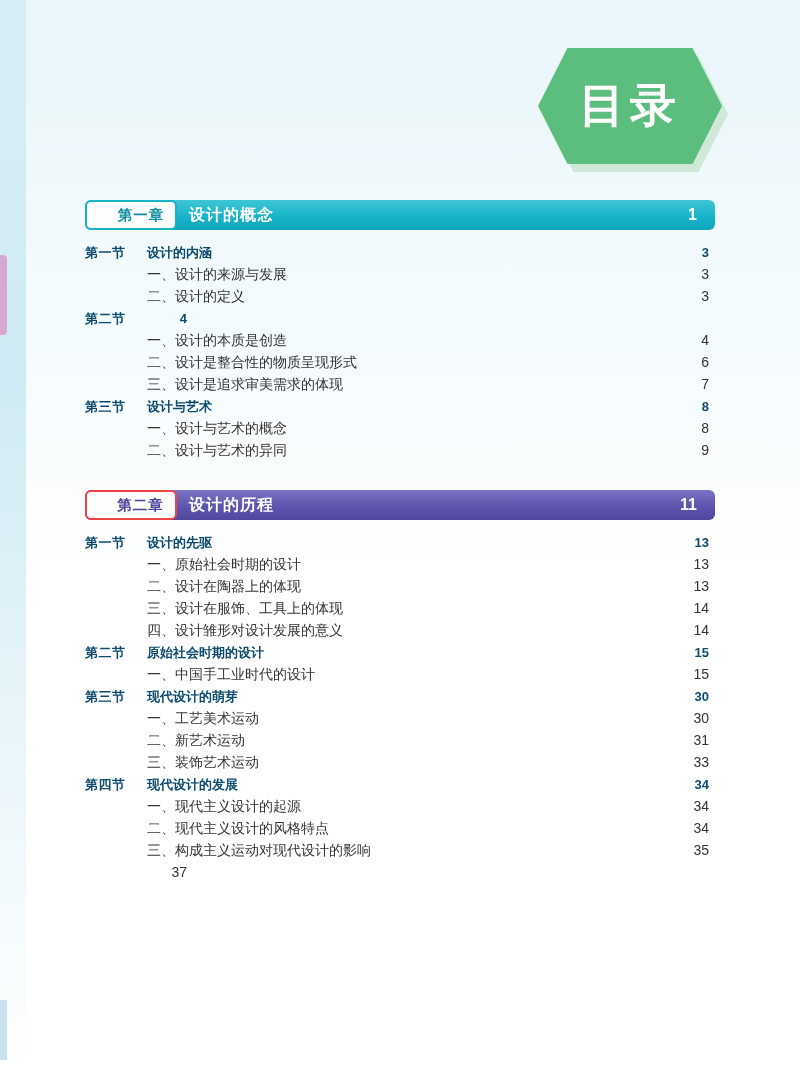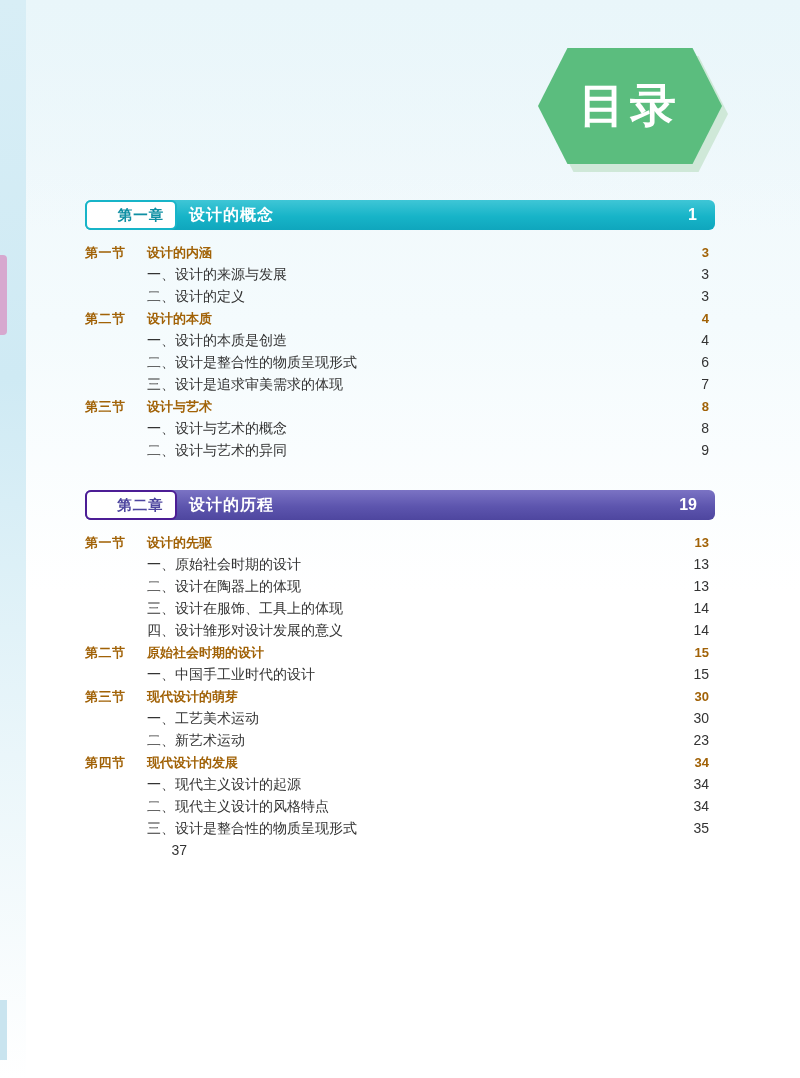--- a/index.html
+++ b/index.html
@@ -127,21 +127,21 @@
     font-size: 14.5px;
     font-weight: bold;
     letter-spacing: 1px;
   }
   .chapter.c1 .chapter-tag {
     border: 2px solid #17b4c8;
     color: #0f8fa3;
     padding-left: 30px;
   }
   .chapter.c2 .chapter-tag {
-    border: 2px solid #4c1d95;
+    border: 2px solid #ef4444;
     color: #4e469f;
     padding-left: 29px;
   }
   .chapter-title {
     position: absolute;
     left: 104px; top: 0;
     height: 30px;
     display: flex;
     align-items: center;
     color: #ffffff;
@@ -163,21 +163,21 @@
 
   
   .sections {
     margin-top: 14px;
     margin-bottom: 26px;
   }
   .section-row {
     display: flex;
     align-items: baseline;
     height: 22px;
-    color: #a16207;
+    color: #0c4a6e;
     font-weight: bold;
     font-size: 13px;
   }
   .section-label {
     width: 62px;
     flex: 0 0 62px;
     letter-spacing: 0.5px;
   }
   .section-title {
     flex: 1 1 auto;
@@ -250,21 +250,20 @@
         <span class="item-page">3</span>
       </div>
       <div class="item-row">
         <span class="item-spacer"></span>
         <span class="item-title">二、设计的定义</span>
         <span class="item-page">3</span>
       </div>
 
       <div class="section-row">
         <span class="section-label">第二节</span>
-        <span class="section-title">设计的本质</span>
         <span class="section-page">4</span>
       </div>
       <div class="item-row">
         <span class="item-spacer"></span>
         <span class="item-title">一、设计的本质是创造</span>
         <span class="item-page">4</span>
       </div>
       <div class="item-row">
         <span class="item-spacer"></span>
         <span class="item-title">二、设计是整合性的物质呈现形式</span>
@@ -290,21 +289,21 @@
         <span class="item-spacer"></span>
         <span class="item-title">二、设计与艺术的异同</span>
         <span class="item-page">9</span>
       </div>
     </div>
 
     <div class="chapter c2">
       <div class="chapter-bar"></div>
       <div class="chapter-tag">第二章</div>
       <div class="chapter-title">设计的历程</div>
-      <div class="chapter-page">19</div>
+      <div class="chapter-page">11</div>
     </div>
 
     <div class="sections">
       <div class="section-row">
         <span class="section-label">第一节</span>
         <span class="section-title">设计的先驱</span>
         <span class="section-page">13</span>
       </div>
       <div class="item-row">
         <span class="item-spacer"></span>
@@ -344,41 +343,46 @@
         <span class="section-page">30</span>
       </div>
       <div class="item-row">
         <span class="item-spacer"></span>
         <span class="item-title">一、工艺美术运动</span>
         <span class="item-page">30</span>
       </div>
       <div class="item-row">
         <span class="item-spacer"></span>
         <span class="item-title">二、新艺术运动</span>
-        <span class="item-page">23</span>
+        <span class="item-page">31</span>
+      </div>
+      <div class="item-row">
+        <span class="item-spacer"></span>
+        <span class="item-title">三、装饰艺术运动</span>
+        <span class="item-page">33</span>
       </div>
 
       <div class="section-row">
         <span class="section-label">第四节</span>
         <span class="section-title">现代设计的发展</span>
         <span class="section-page">34</span>
       </div>
       <div class="item-row">
         <span class="item-spacer"></span>
         <span class="item-title">一、现代主义设计的起源</span>
         <span class="item-page">34</span>
       </div>
       <div class="item-row">
         <span class="item-spacer"></span>
         <span class="item-title">二、现代主义设计的风格特点</span>
         <span class="item-page">34</span>
       </div>
       <div class="item-row">
         <span class="item-spacer"></span>
-        <span class="item-title">三、设计是整合性的物质呈现形式</span>
+        <span class="item-title">三、构成主义运动对现代设计的影响</span>
         <span class="item-page">35</span>
       </div>
       <div class="item-row">
         <span class="item-spacer"></span>
         <span class="item-page">37</span>
       </div>
     </div>
 
   </div>
 </div>

